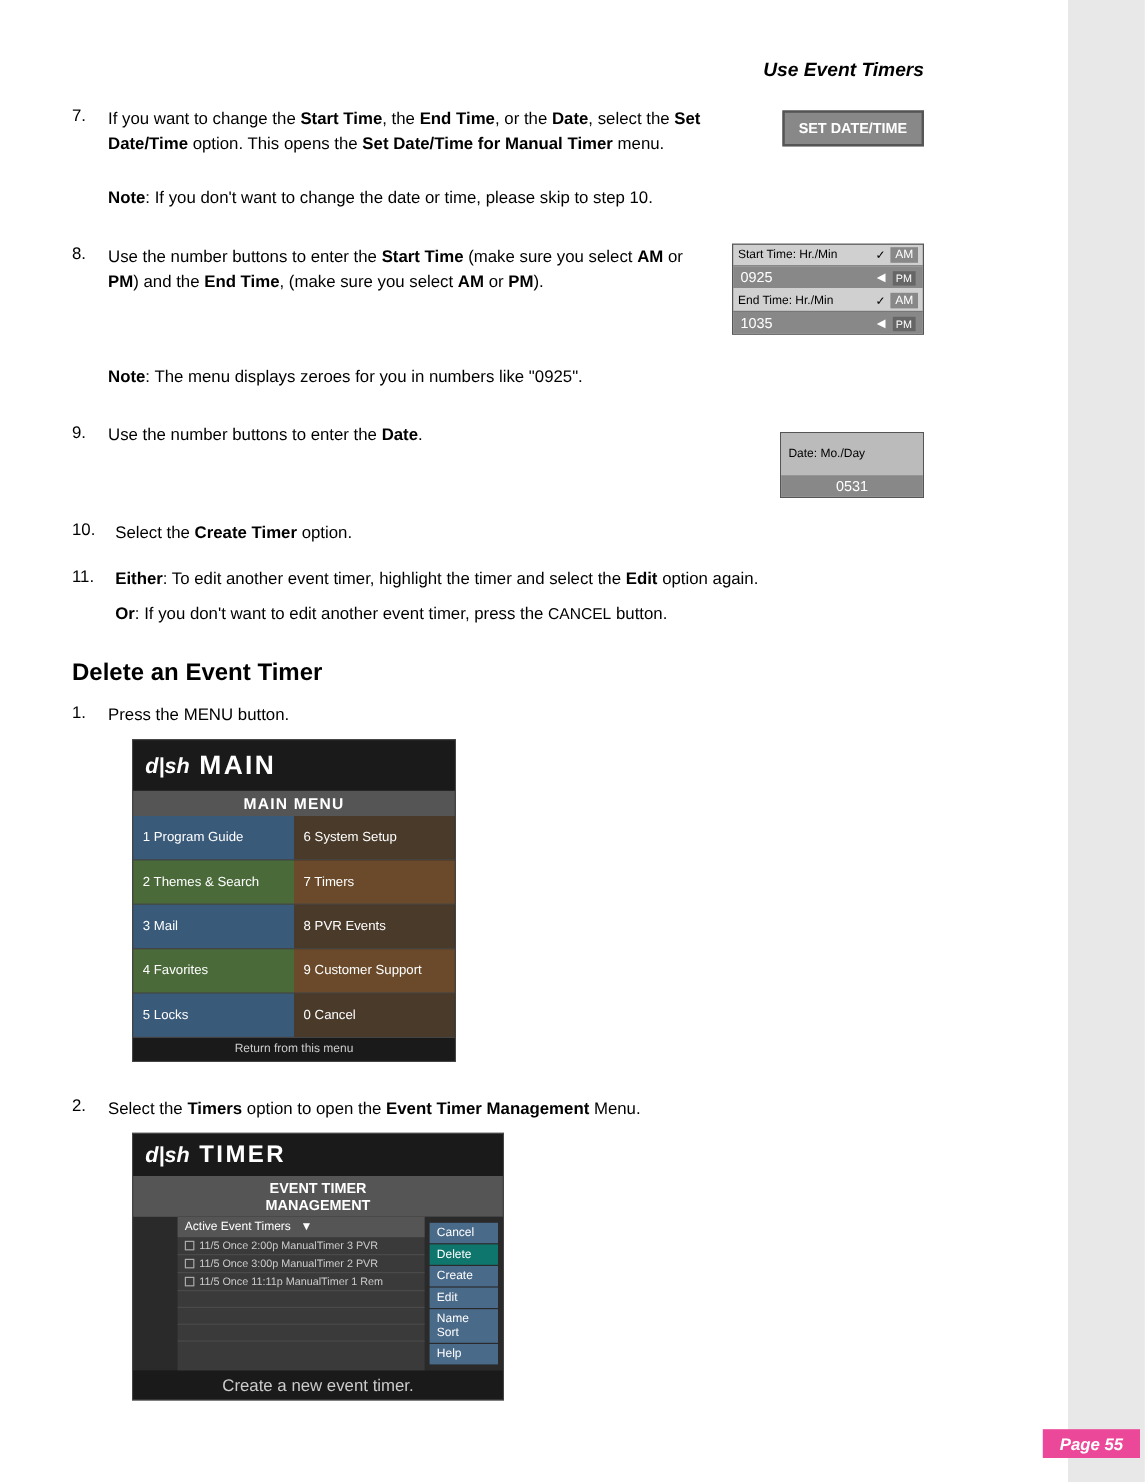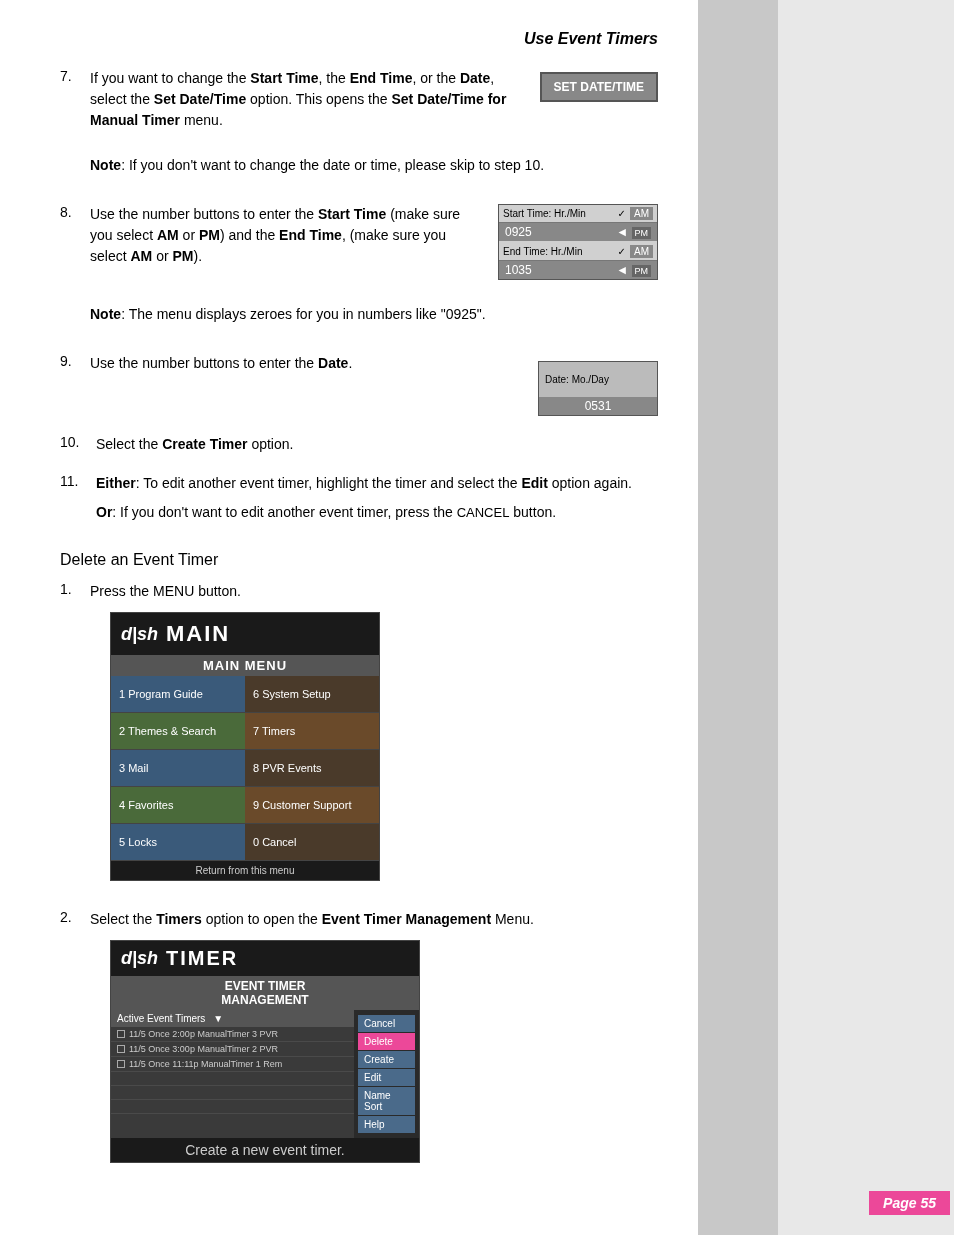--- a/index.html
+++ b/index.html
@@ -6,23 +6,24 @@
     body {
       font-family: Arial, Helvetica, sans-serif;
       font-size: 14px;
       background: #e8e8e8;
       width: 954px;
       min-height: 1235px;
       position: relative;
     }
     .page-container {
       display: flex;
-      width: 778px;
+      width: 890px;
       min-height: 1235px;
       background: #fff;
+      align-items: flex-end;
     }
     .main-content {
       flex: 1;
       padding: 30px 40px 40px 60px;
       background: #fff;
     }
     .right-sidebar {
       width: 80px;
       background: #c8c8c8;
       flex-shrink: 0;
@@ -117,22 +118,22 @@
     }
     .date-widget-value {
       background: #888;
       color: #fff;
       padding: 2px 20px;
       font-size: 12px;
       text-align: center;
     }
     
     .section-heading {
-      font-size: 16px;
-      font-weight: normal;
+      font-size: 20px;
+      font-weight: bold;
       color: #000;
       margin: 18px 0 12px 0;
     }
     
     .menu-screenshot {
       width: 270px;
       border: 1px solid #444;
       background: #2a2a2a;
       margin: 10px 0;
       font-size: 11px;
@@ -210,20 +211,21 @@
     .etm-title-sub {
       text-align: center;
       font-size: 12px;
       font-weight: bold;
       color: #fff;
       padding: 3px;
       background: #555;
     }
     .etm-body {
       display: flex;
+      padding-left: 37px;
     }
     .etm-list {
       flex: 1;
       background: #3a3a3a;
     }
     .etm-list-header {
       background: #555;
       padding: 3px 6px;
       font-size: 10px;
       display: flex;
@@ -251,21 +253,21 @@
       padding: 4px 0;
     }
     .etm-sidebar-btn {
       padding: 3px 6px;
       font-size: 10px;
       color: #fff;
       background: #4a6a8a;
       margin: 1px 4px;
       cursor: pointer;
     }
-    .etm-sidebar-btn.selected { background: #ec4899; }
+    .etm-sidebar-btn.selected { background: #0f766e; }
     .etm-footer {
       text-align: center;
       padding: 4px;
       font-size: 14px;
       color: #ccc;
       background: #1a1a1a;
     }
     
     strong { font-weight: bold; }
     em { font-style: italic; }

